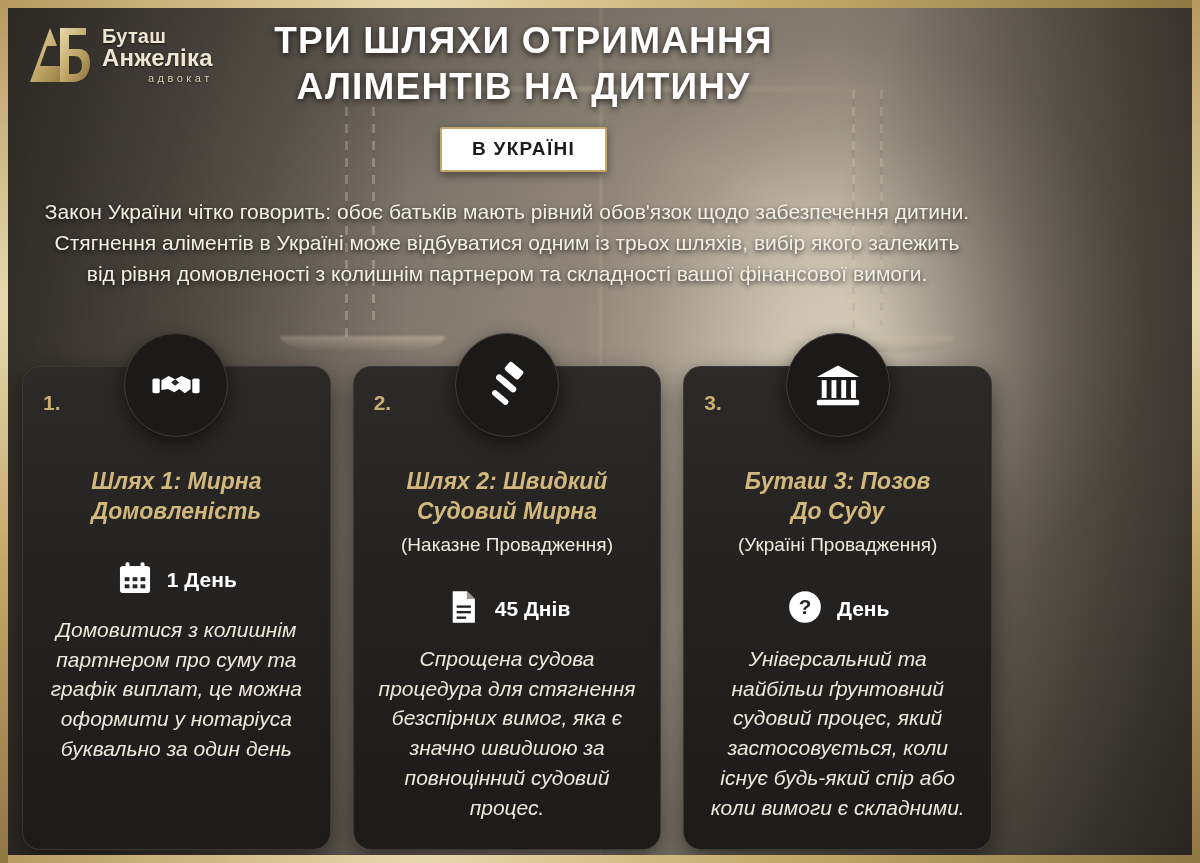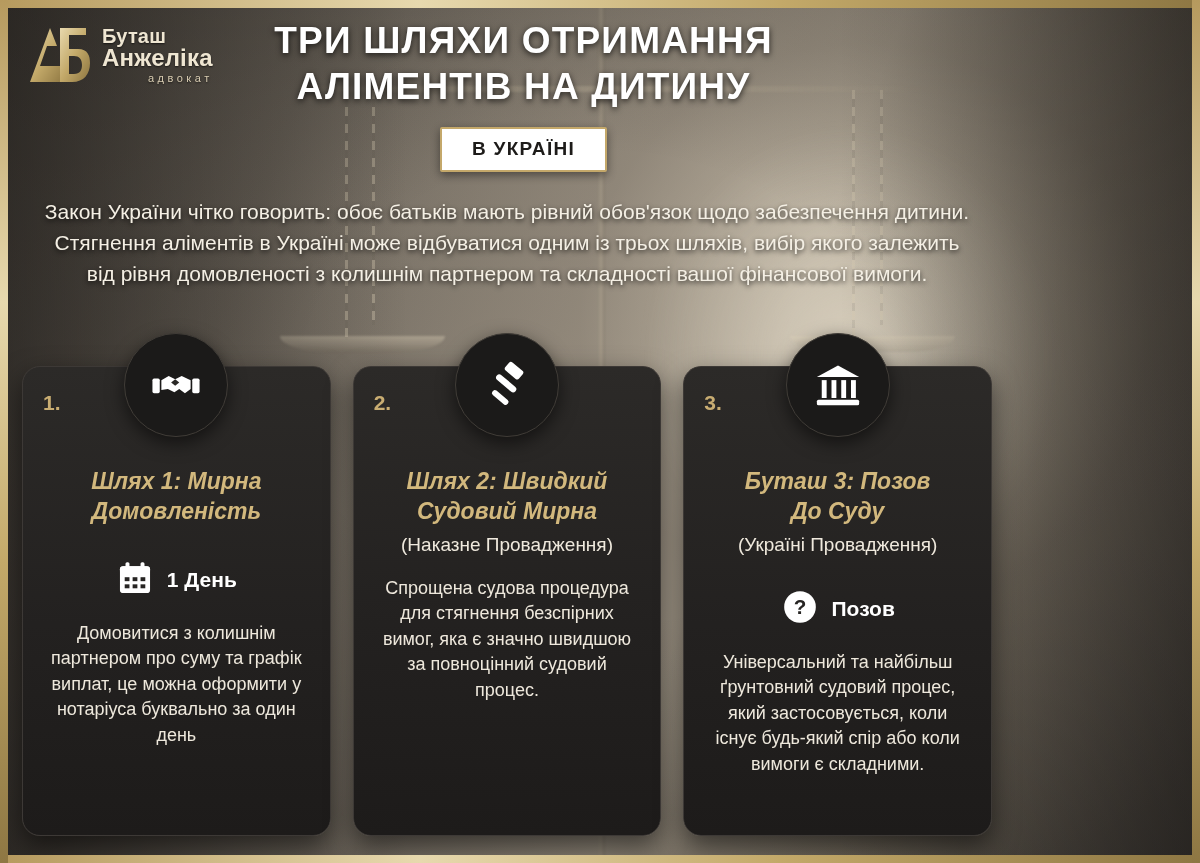--- a/index.html
+++ b/index.html
@@ -236,24 +236,25 @@
     justify-content: center;
     gap: 13px;
   }
   .card-meta svg { width: 38px; height: 38px; }
   .card-meta .meta-text {
     font-size: 21px;
     font-weight: 800;
     color: #ffffff;
   }
   .card-desc {
-    margin-top: 20px;
-    font-size: 18px;
+    margin-top: 14px;
+    font-size: 21px;
     line-height: 1.42;
     color: #eee8dc;
+    font-style: italic;
   }
 </style>
 </head>
 <body>
 
 <div class="bg-wrap">
   <div class="bg-base"></div>
   <div class="glow"></div>
   <div class="scale-pole"></div>
   <div class="scale-beam"></div>
@@ -353,20 +354,34 @@
             <rect x="16" y="26" width="30" height="8" rx="4" transform="rotate(40 31 30)"></rect>
             <rect x="12" y="44" width="24" height="7" rx="3" transform="rotate(40 24 47)"></rect>
           </g>
         </svg>
       </div>
       <div class="card-title">
         <div>Шлях 2: Швидкий</div>
         <div>Судовий Мирна</div>
       </div>
       <div class="card-subtitle">(Наказне Провадження)</div>
+      <div class="card-meta">
+        <span>
+          <svg viewBox="0 0 48 48" aria-hidden="true">
+            <path d="M11 4 H29 L39 14 V44 H11 Z" fill="#fff"></path>
+            <path d="M29 4 L39 14 H29 Z" fill="#9a9590"></path>
+            <g fill="#262422">
+              <rect x="16" y="22" width="18" height="3"></rect>
+              <rect x="16" y="29" width="18" height="3"></rect>
+              <rect x="16" y="36" width="12" height="3"></rect>
+            </g>
+          </svg>
+        </span>
+        <span class="meta-text">45 Днів</span>
+      </div>
       <div class="card-desc">Спрощена судова процедура для стягнення безспірних вимог, яка є значно швидшою за повноцінний судовий процес.</div>
     </div>
 
     <div class="card">
       <div class="card-num">3.</div>
       <div class="card-badge">
         <svg viewBox="0 0 64 64" aria-hidden="true">
           <g fill="#fff">
             <path d="M32 8 L58 22 H6 Z"></path>
             <rect x="12" y="26" width="6" height="22"></rect>
@@ -382,19 +397,19 @@
         <div>До Суду</div>
       </div>
       <div class="card-subtitle">(Україні Провадження)</div>
       <div class="card-meta">
         <span>
           <svg viewBox="0 0 48 48" aria-hidden="true">
             <circle cx="24" cy="24" r="20" fill="#fff"></circle>
             <text x="24" y="33" text-anchor="middle" font-family="Liberation Sans, sans-serif" font-size="26" font-weight="bold" fill="#262422">?</text>
           </svg>
         </span>
-        <span class="meta-text">Позов</span>
+        <span class="meta-text">День</span>
       </div>
       <div class="card-desc">Універсальний та найбільш ґрунтовний судовий процес, який застосовується, коли існує будь-який спір або коли вимоги є складними.</div>
     </div>
 
   </div>
 </div>
 
 </body></html>

